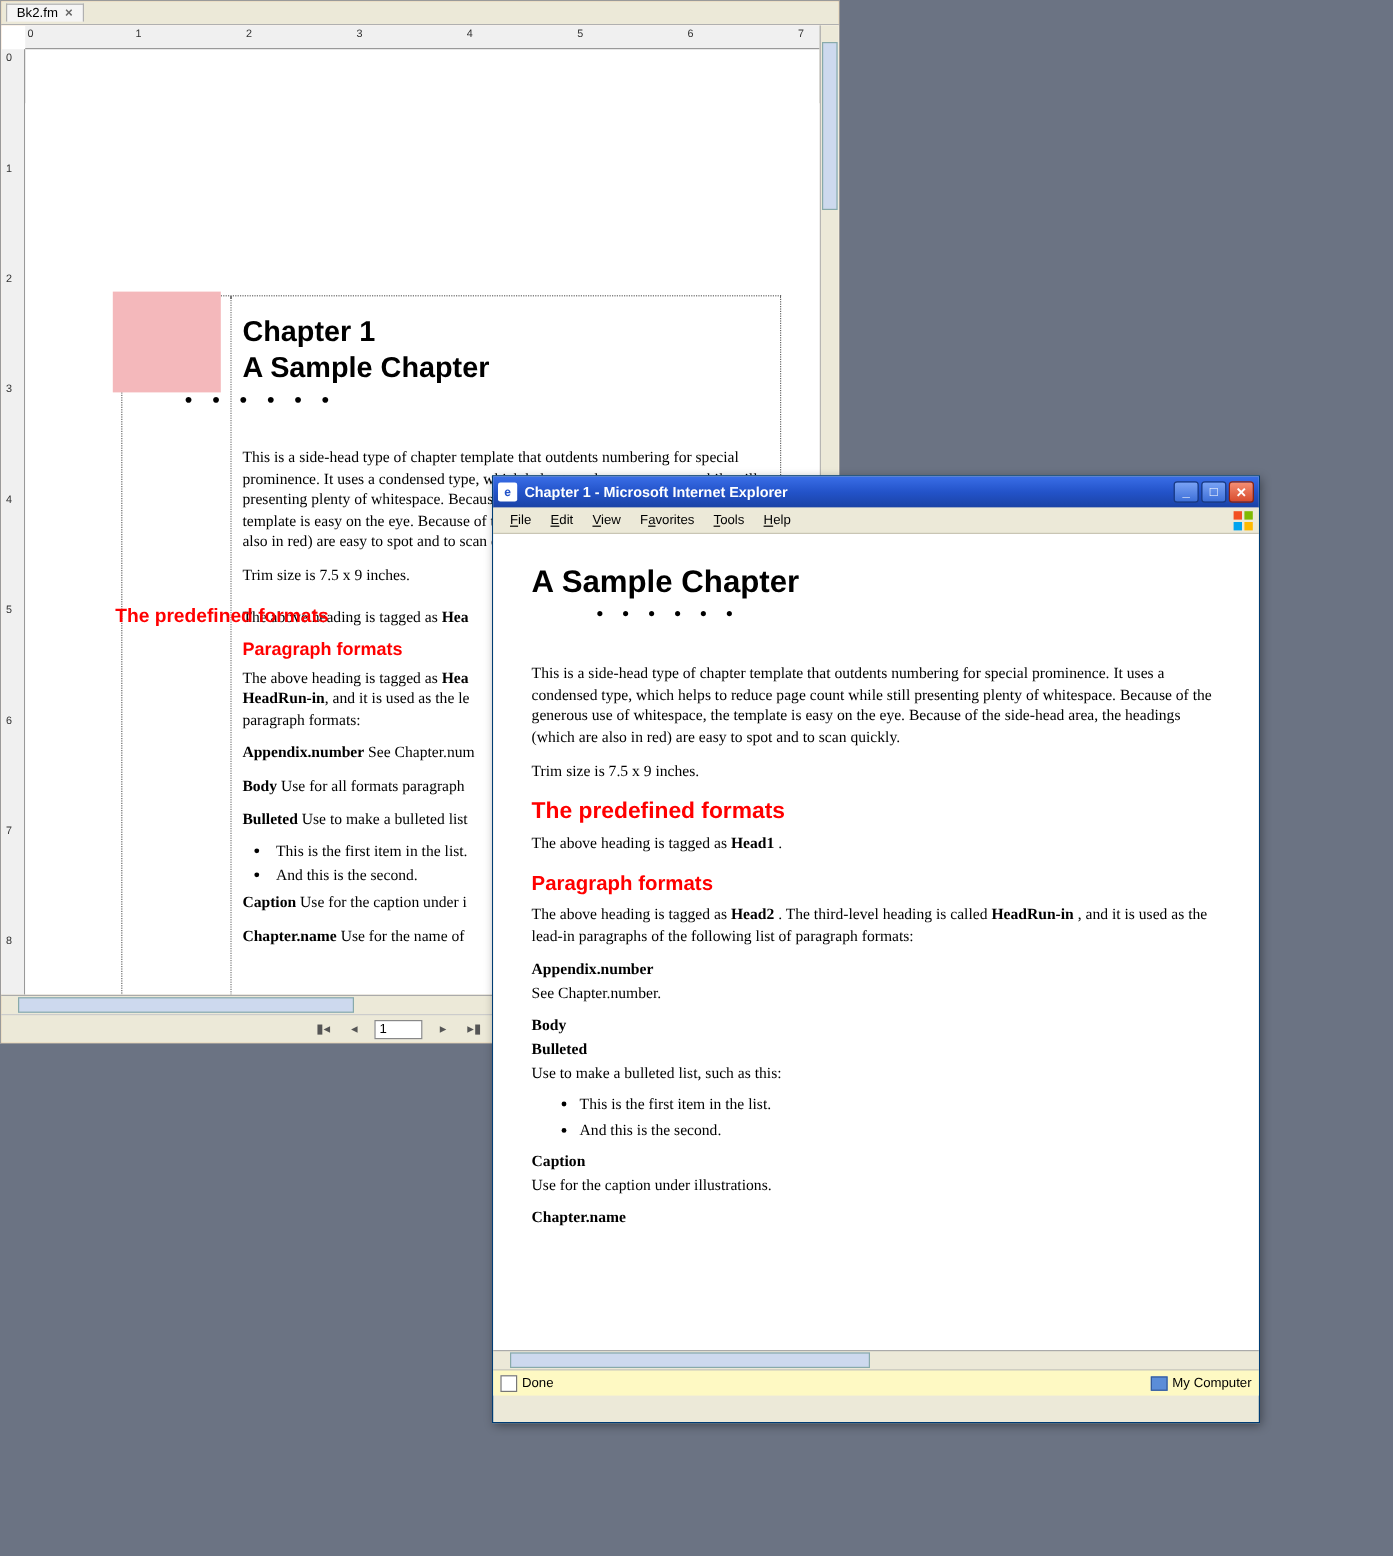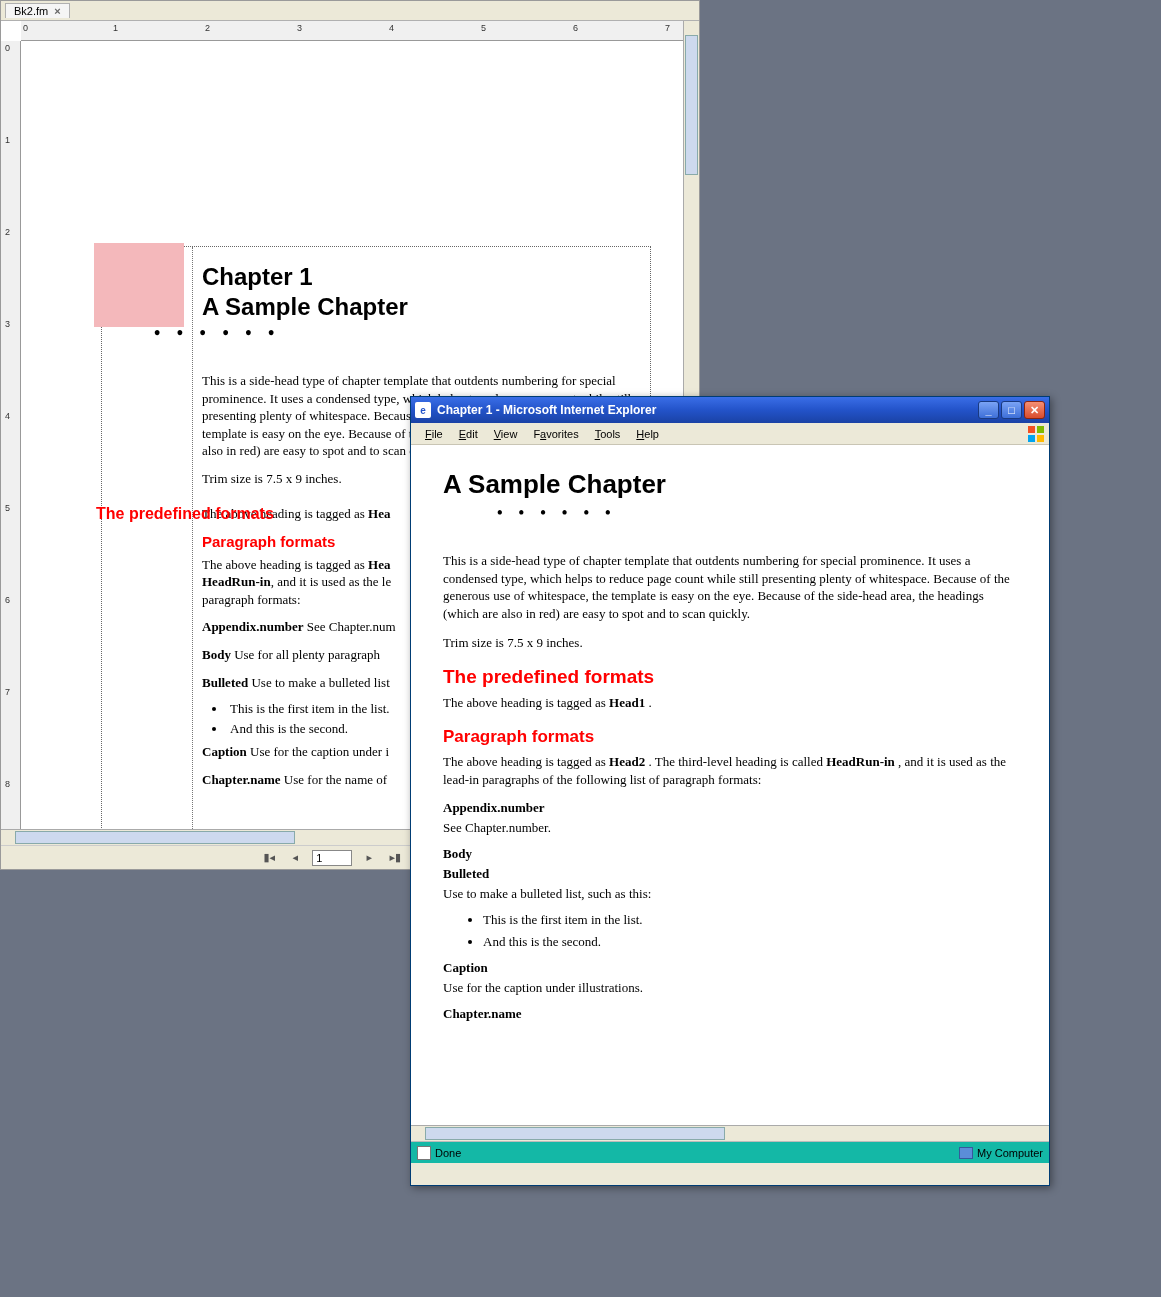--- a/index.html
+++ b/index.html
@@ -209,21 +209,21 @@
   .ie-ul { margin: 4px 0 10px 40px; }
   .ie-ul li { list-style: disc; margin-bottom: 6px; }
   .ie-hscroll {
     height: 16px; background: #ece9d8; border-top: 1px solid #aaa; position:relative;
   }
   .ie-hscroll .thumb {
     position:absolute; top:1px; bottom:1px; left:14px; width:300px;
     background: #cdd9ee; border:1px solid #8aa;
   }
   .ie-status {
-    height: 22px; background: #14b8a6; border-top: 1px solid #bbb;
+    height: 22px; background: #fef9c3; border-top: 1px solid #bbb;
     display:flex; align-items:center; padding:0 6px; font-size:11px;
     justify-content: space-between;
   }
   .ie-status .left { display:flex; align-items:center; gap:4px;}
   .ie-status .right { display:flex; align-items:center; gap:4px;}
   .doc-icon {
     width:14px; height:14px; background:#fff; border:1px solid #777;
   }
   .pc-icon {
     width:14px; height:12px; background:#5b8dd8; border:1px solid #355a9c;
@@ -285,21 +285,21 @@
           </div>
 
           <div class="fm-h2">Paragraph formats</div>
           <p>
             <span>The above heading is tagged as </span><b>Hea</b><br>
             <b>HeadRun-in</b><span>, and it is used as the le</span><br>
             <span>paragraph formats:</span>
           </p>
 
           <p class="fm-runin"><b>Appendix.number</b><span>  See Chapter.num</span></p>
-          <p class="fm-runin"><b>Body</b><span>  Use for all plenty paragraph</span></p>
+          <p class="fm-runin"><b>Body</b><span>  Use for all formats paragraph</span></p>
           <p class="fm-runin"><b>Bulleted</b><span>  Use to make a bulleted list</span></p>
           <ul class="fm-list">
             <li>This is the first item in the list.</li>
             <li>And this is the second.</li>
           </ul>
           <p class="fm-runin"><b>Caption</b><span>  Use for the caption under i</span></p>
           <p class="fm-runin"><b>Chapter.name</b><span>  Use for the name of</span></p>
         </div>
       </div>
     </div>

